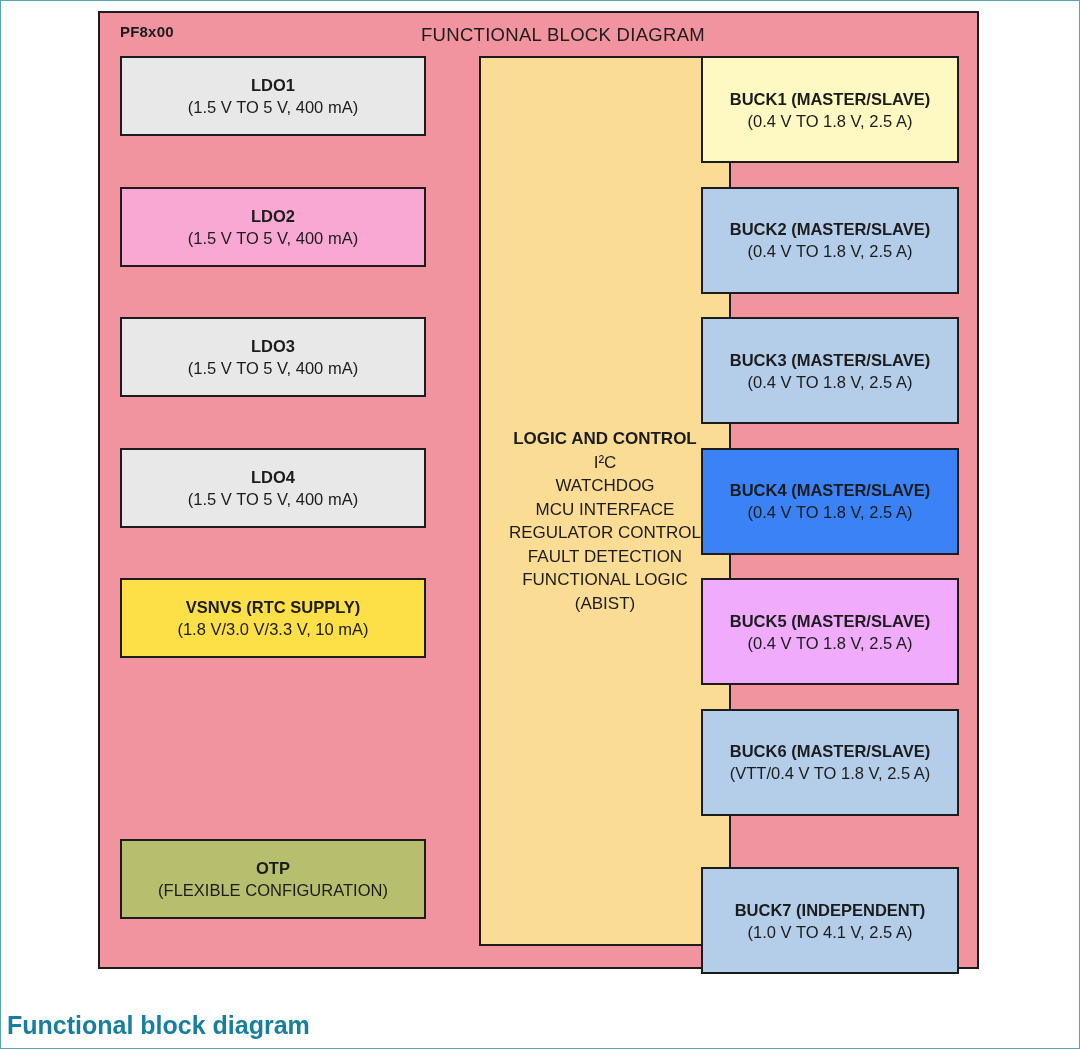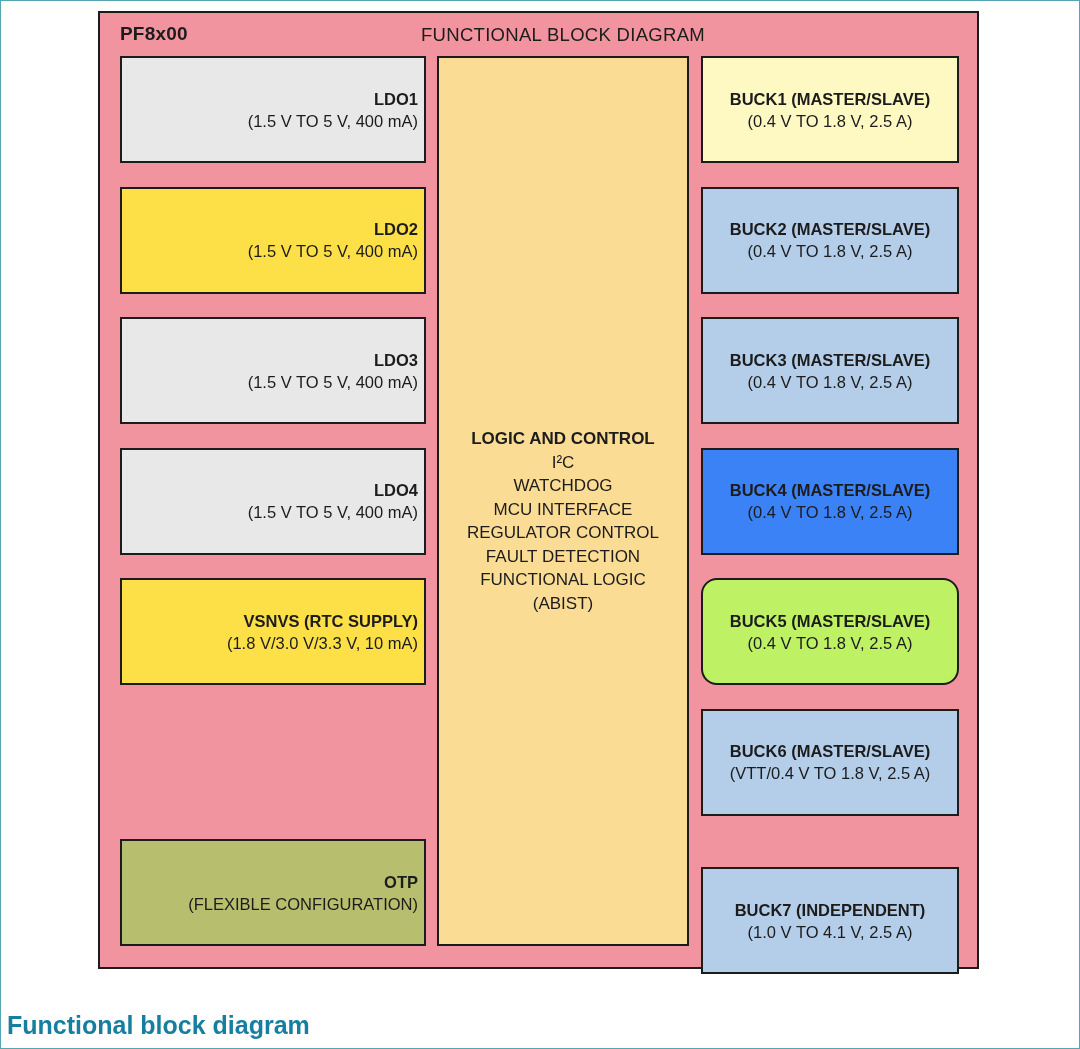--- a/index.html
+++ b/index.html
@@ -23,21 +23,21 @@
     left: 97px;
     top: 10px;
     width: 881px;
     height: 958px;
     border: 2px solid #1c1c1c;
   }
   .part-label {
     position: absolute;
     left: 20px;
     top: 10px;
-    font-size: 19px;
+    font-size: 15px;
     font-weight: bold;
     letter-spacing: 0.2px;
   }
   .fbd-title {
     position: absolute;
     left: 463px;
     top: 11px;
     transform: translateX(-50%);
     font-size: 18.5px;
     white-space: nowrap;
@@ -48,21 +48,21 @@
     border: 2px solid #1c1c1c;
     display: flex;
     flex-direction: column;
     align-items: center;
     justify-content: center;
     text-align: center;
     font-size: 16.5px;
     line-height: 22px;
     padding: 4px 6px;
   }
-  .col-left  { left: 20px;  width: 306px; height: 107px; align-items: flex-end; }
+  .col-left  { left: 20px;  width: 306px; height: 80px; }
   .col-right { left: 601px; width: 258px; height: 107px; }
   .row-0 { top: 43px; }
   .row-1 { top: 173.5px; }
   .row-2 { top: 304px; }
   .row-3 { top: 434.5px; }
   .row-4 { top: 565px; }
   .row-5 { top: 695.5px; }
   .row-6 { top: 826px; }
   .block-name { font-weight: bold; }
   .center-block {
@@ -99,42 +99,42 @@
   <div class="canvas" style="background-color: rgb(242, 148, 159);">
 
     <div class="part-label">PF8x00</div>
 
     <div class="fbd-title">FUNCTIONAL BLOCK DIAGRAM</div>
 
     <div class="block col-left row-0" style="background-color: rgb(232, 232, 232);">
       <div class="block-name">LDO1</div>
       <div class="block-detail">(1.5 V TO 5 V, 400 mA)</div>
     </div>
-    <div class="block col-left row-1" style="background-color: #fde047;">
+    <div class="block col-left row-1" style="background-color: #f9a8d4;">
       <div class="block-name">LDO2</div>
       <div class="block-detail">(1.5 V TO 5 V, 400 mA)</div>
     </div>
     <div class="block col-left row-2" style="background-color: rgb(232, 232, 232);">
       <div class="block-name">LDO3</div>
       <div class="block-detail">(1.5 V TO 5 V, 400 mA)</div>
     </div>
     <div class="block col-left row-3" style="background-color: rgb(232, 232, 232);">
       <div class="block-name">LDO4</div>
       <div class="block-detail">(1.5 V TO 5 V, 400 mA)</div>
     </div>
     <div class="block col-left row-4" style="background-color: #fde047;">
       <div class="block-name">VSNVS (RTC SUPPLY)</div>
       <div class="block-detail">(1.8 V/3.0 V/3.3 V, 10 mA)</div>
     </div>
     <div class="block col-left row-6" style="background-color: rgb(183, 190, 110);">
       <div class="block-name">OTP</div>
       <div class="block-detail">(FLEXIBLE CONFIGURATION)</div>
     </div>
 
-    <div class="center-block" style="background-color: rgb(251, 220, 149);">
+    <div class="center-block" style="background-color: rgb(251, 220, 149); margin-left: 42px;">
       <div class="center-title">LOGIC AND CONTROL</div>
       <div class="center-line">I²C</div>
       <div class="center-line">WATCHDOG</div>
       <div class="center-line">MCU INTERFACE</div>
       <div class="center-line">REGULATOR CONTROL</div>
       <div class="center-line">FAULT DETECTION</div>
       <div class="center-line">FUNCTIONAL LOGIC</div>
       <div class="center-line">(ABIST)</div>
     </div>
 
@@ -147,21 +147,21 @@
       <div class="block-detail">(0.4 V TO 1.8 V, 2.5 A)</div>
     </div>
     <div class="block col-right row-2" style="background-color: rgb(180, 205, 233);">
       <div class="block-name">BUCK3 (MASTER/SLAVE)</div>
       <div class="block-detail">(0.4 V TO 1.8 V, 2.5 A)</div>
     </div>
     <div class="block col-right row-3" style="background-color: #3b82f6;">
       <div class="block-name">BUCK4 (MASTER/SLAVE)</div>
       <div class="block-detail">(0.4 V TO 1.8 V, 2.5 A)</div>
     </div>
-    <div class="block col-right row-4" style="background-color: #bef264; border-radius: 16px;">
+    <div class="block col-right row-4" style="background-color: #f0abfc;">
       <div class="block-name">BUCK5 (MASTER/SLAVE)</div>
       <div class="block-detail">(0.4 V TO 1.8 V, 2.5 A)</div>
     </div>
     <div class="block col-right row-5" style="background-color: rgb(180, 205, 233);">
       <div class="block-name">BUCK6 (MASTER/SLAVE)</div>
       <div class="block-detail">(VTT/0.4 V TO 1.8 V, 2.5 A)</div>
     </div>
     <div class="block col-right row-6" style="background-color: rgb(180, 205, 233); margin-top: 28px;">
       <div class="block-name">BUCK7 (INDEPENDENT)</div>
       <div class="block-detail">(1.0 V TO 4.1 V, 2.5 A)</div>

